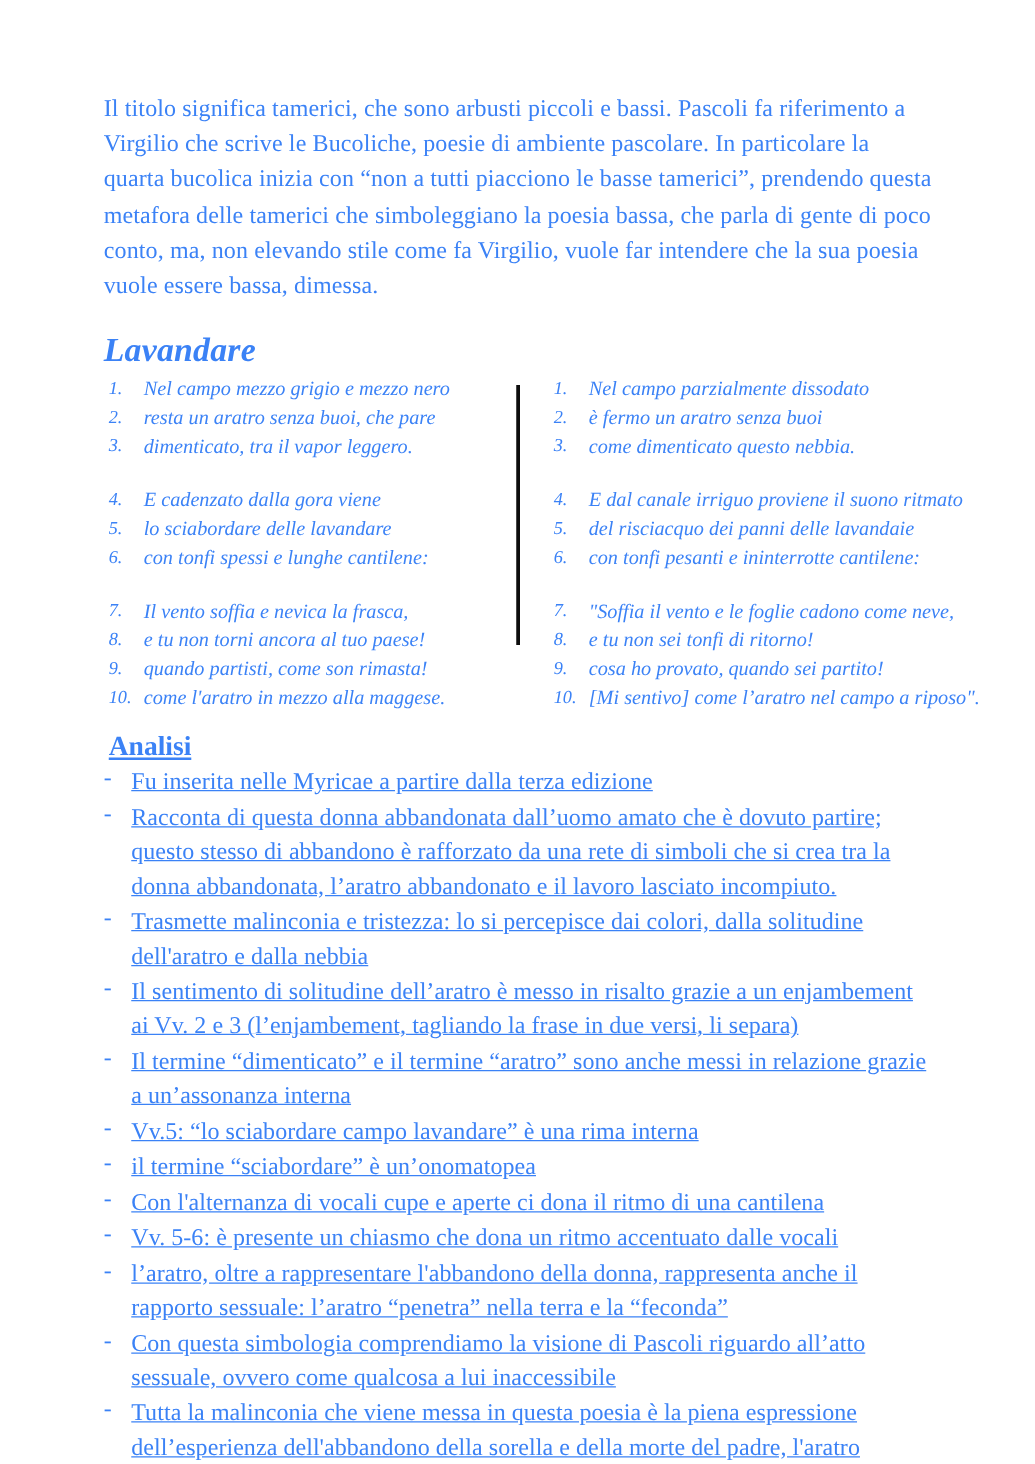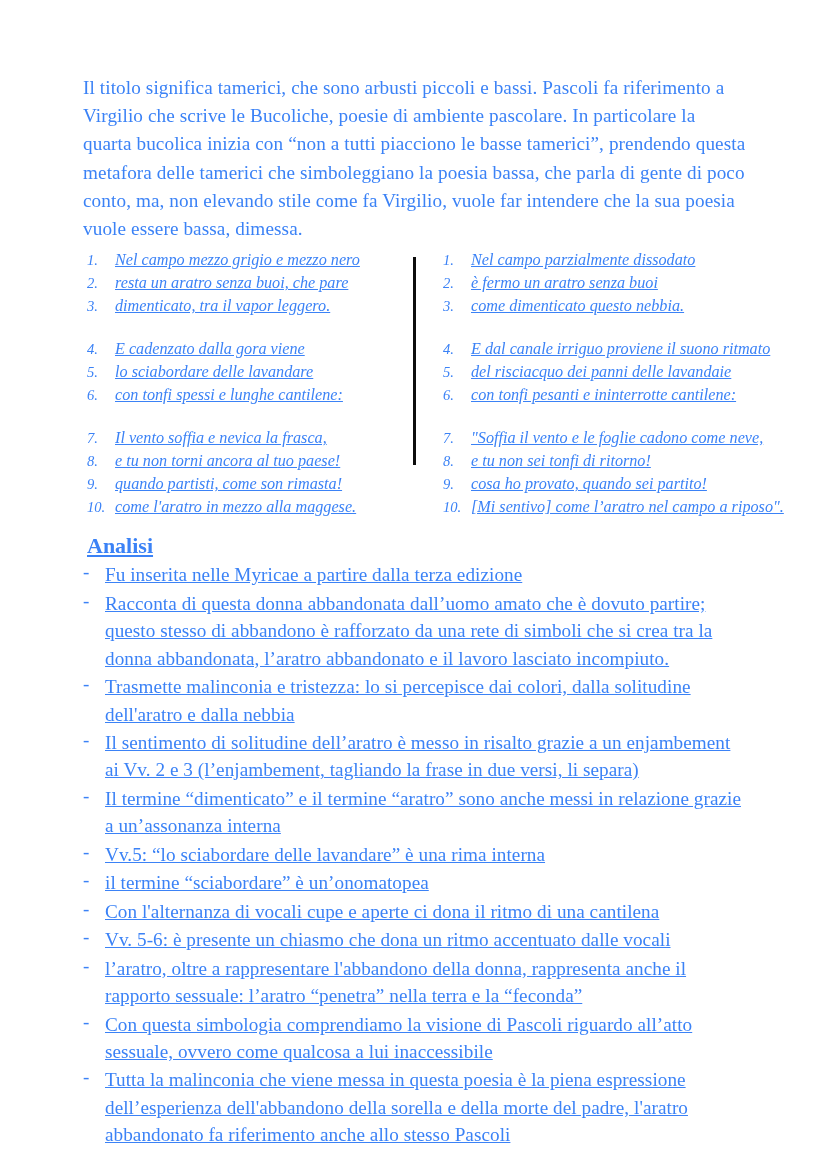--- a/index.html
+++ b/index.html
@@ -74,21 +74,21 @@
     white-space: nowrap;
   }
   .verse .num {
     width: 28px;
     flex: 0 0 28px;
     text-align: left;
     font-style: italic;
     font-size: 14.6px;
     padding-top: 1px;
   }
-  .verse .txt { flex: 1 1 auto; text-decoration: underline; }
+  .verse .txt { flex: 1 1 auto; }
 
   
   .section-title {
     font-weight: bold;
     font-size: 22px;
     text-decoration: underline;
     text-underline-offset: 2px;
     margin: 14px 0 2px 4px;
     display: inline-block;
   }
@@ -117,20 +117,21 @@
   }
 </style>
 </head>
 <body>
 
 <div class="page">
   <div class="content">
 
     <p class="intro">Il titolo significa tamerici, che sono arbusti piccoli e bassi. Pascoli fa riferimento a Virgilio che scrive le Bucoliche, poesie di ambiente pascolare. In particolare la quarta bucolica inizia con “non a tutti piacciono le basse tamerici”, prendendo questa metafora delle tamerici che simboleggiano la poesia bassa, che parla di gente di poco conto, ma, non elevando stile come fa Virgilio, vuole far intendere che la sua poesia vuole essere bassa, dimessa.</p>
 
+    <div class="poem-title">Lavandare</div>
 
     <div class="poem-block">
       <div class="divider"></div>
 
       <div class="poem-col left" id="poem-left">
           <div class="stanza">
             <div class="verse">
               <span class="num">1.</span>
               <span class="txt">Nel campo mezzo grigio e mezzo nero</span>
             </div>
@@ -245,21 +246,21 @@
         <li class="analysis-item">
           <span class="dash">-</span>
           <span class="body">Il sentimento di solitudine dell’aratro è messo in risalto grazie a un enjambement ai Vv. 2 e 3 (l’enjambement, tagliando la frase in due versi, li separa)</span>
         </li>
         <li class="analysis-item">
           <span class="dash">-</span>
           <span class="body">Il termine “dimenticato” e il termine “aratro” sono anche messi in relazione grazie a un’assonanza interna</span>
         </li>
         <li class="analysis-item">
           <span class="dash">-</span>
-          <span class="body">Vv.5: “lo sciabordare delle lavandare” è una rima interna</span>
+          <span class="body">Vv.5: “lo sciabordare campo lavandare” è una rima interna</span>
         </li>
         <li class="analysis-item">
           <span class="dash">-</span>
           <span class="body">il termine “sciabordare” è un’onomatopea</span>
         </li>
         <li class="analysis-item">
           <span class="dash">-</span>
           <span class="body">Con l'alternanza di vocali cupe e aperte ci dona il ritmo di una cantilena</span>
         </li>
         <li class="analysis-item">

